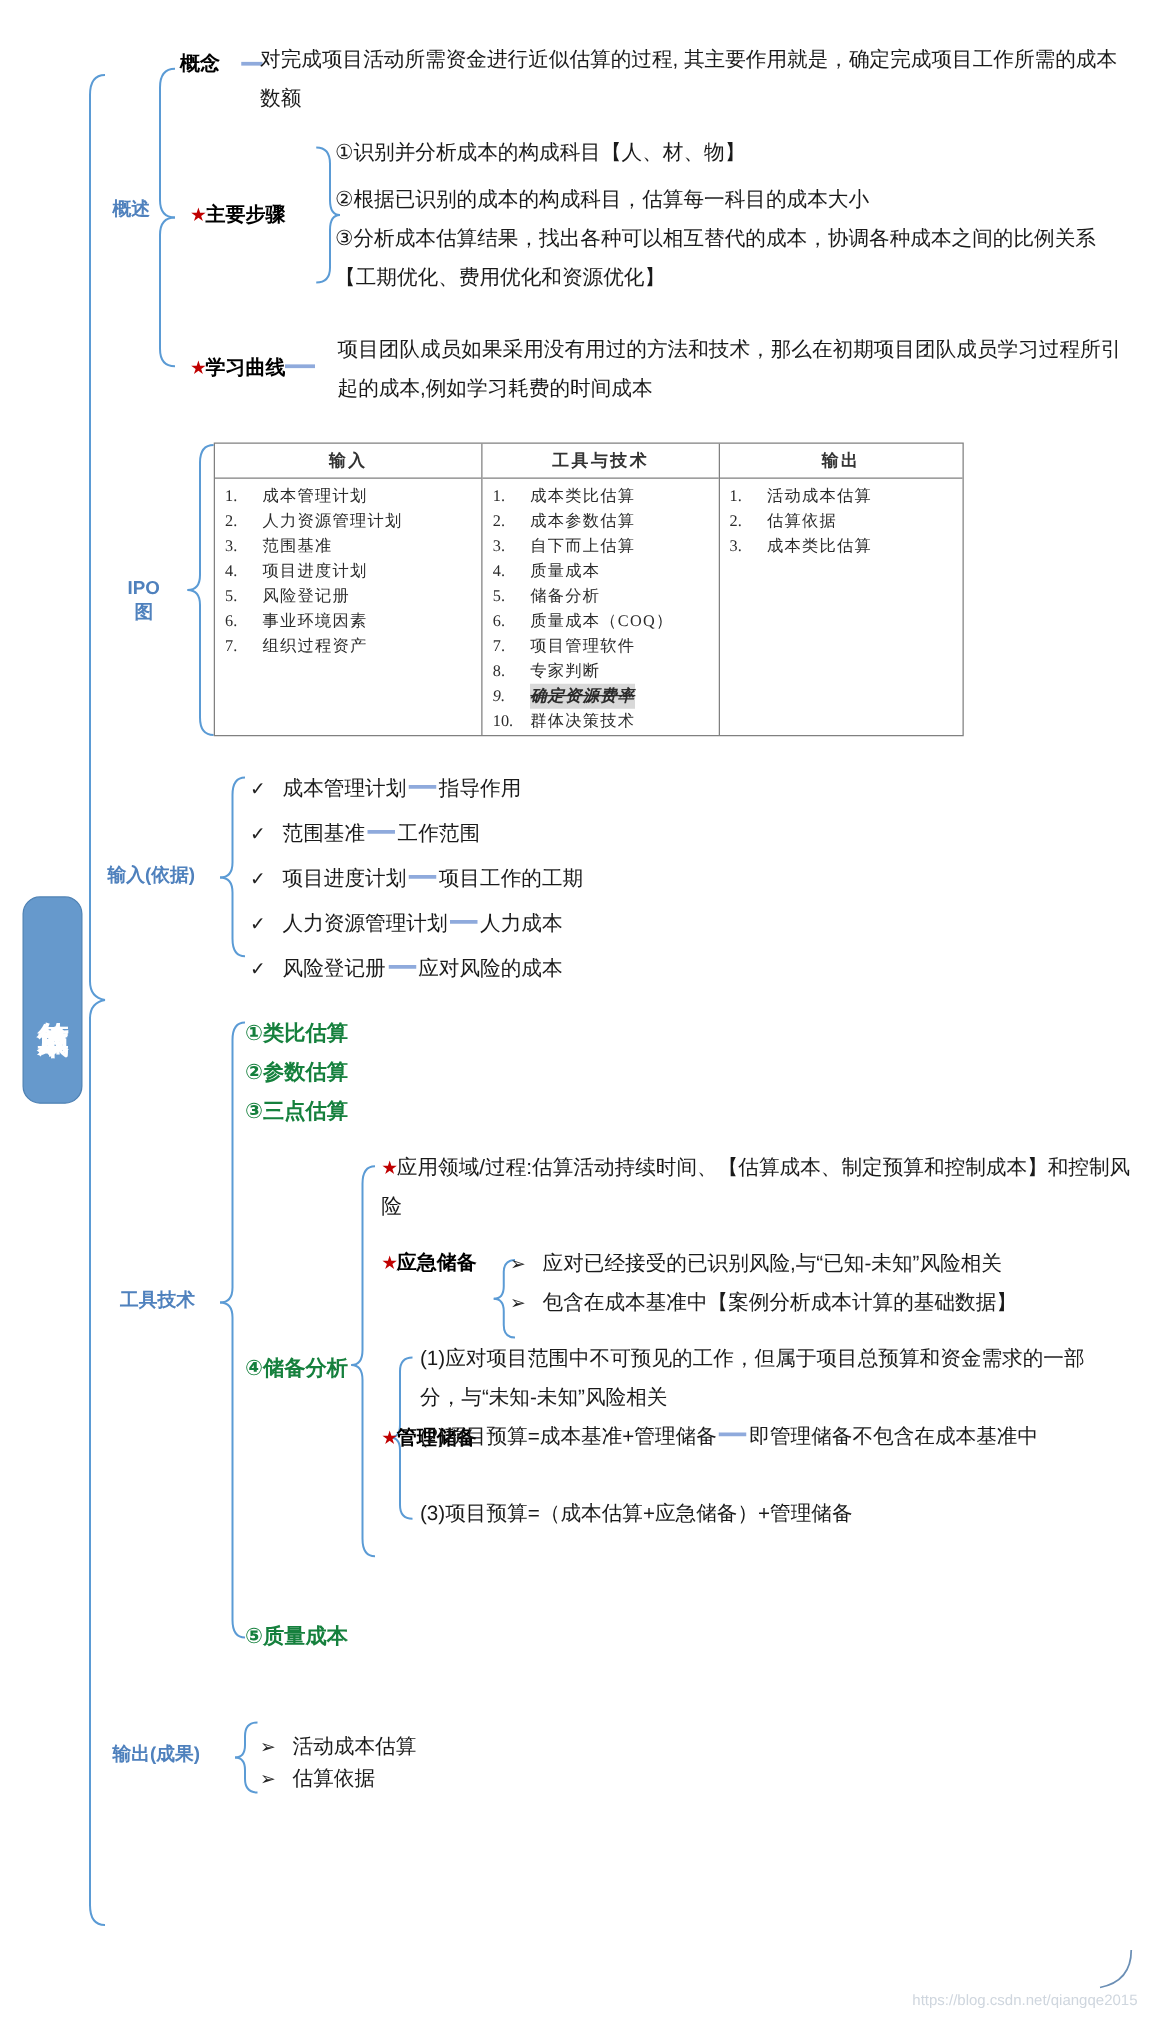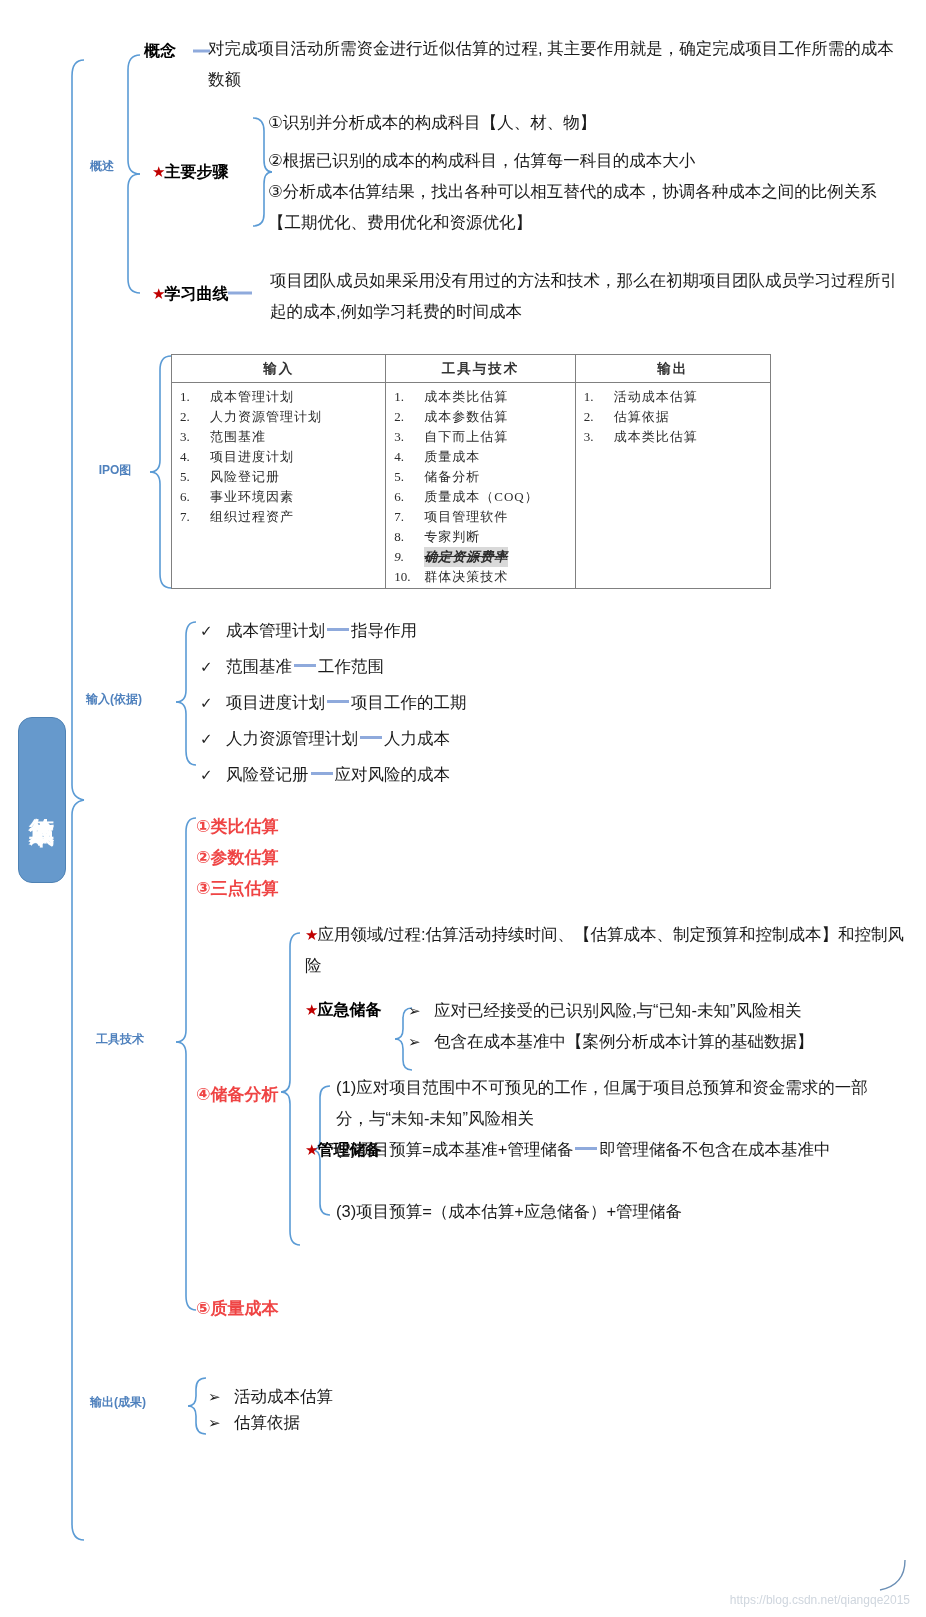--- a/index.html
+++ b/index.html
@@ -20,21 +20,21 @@
     background:#6699cc;border:1px solid #4f82b4;border-radius:14px;
     color:#fff;font-weight:bold;font-size:25px;line-height:32px;
     display:flex;align-items:center;justify-content:center;
     letter-spacing:1px;
     box-sizing:border-box;
   }
   .root-node .vtext{writing-mode:vertical-rl;text-orientation:upright;}
 
   
   .blabel{
-    position:absolute;color:#4f81bd;font-weight:bold;font-size:12px;
+    position:absolute;color:#4f81bd;font-weight:bold;font-size:15px;
     white-space:nowrap;
   }
   .blabel.two-line{line-height:19px;white-space:normal;text-align:center;width:34px;}
 
   
   .klabel{
     position:absolute;color:#000;font-weight:bold;font-size:16px;white-space:nowrap;
   }
   .star{color:#c00000;font-size:15px;margin-right:0px;letter-spacing:-1px;}
 
@@ -45,21 +45,21 @@
   }
   .dash{display:inline-block;width:22px;height:3px;background:#8faadc;
         vertical-align:middle;margin:0 2px 4px 2px;}
 
   
   .lrow{position:absolute;font-size:16.5px;color:#1a1a1a;white-space:nowrap;}
   .tick{display:inline-block;width:26px;color:#222;font-size:15px;}
   .arrow{display:inline-block;width:26px;color:#222;font-size:15px;}
 
   
-  .numitem{position:absolute;font-size:17px;font-weight:bold;color:#ef4444;white-space:nowrap;}
+  .numitem{position:absolute;font-size:17px;font-weight:bold;color:#15803d;white-space:nowrap;}
 
   
   .ipo-table{
     position:absolute;left:171px;top:354px;width:600px;height:235px;
     border:1px solid #808080;background:#fff;box-sizing:border-box;
     display:flex;
     font-family:"Liberation Serif","DejaVu Serif",serif;
   }
   .ipo-col{box-sizing:border-box;border-right:1px solid #808080;height:100%;}
   .ipo-col:last-child{border-right:none;}

